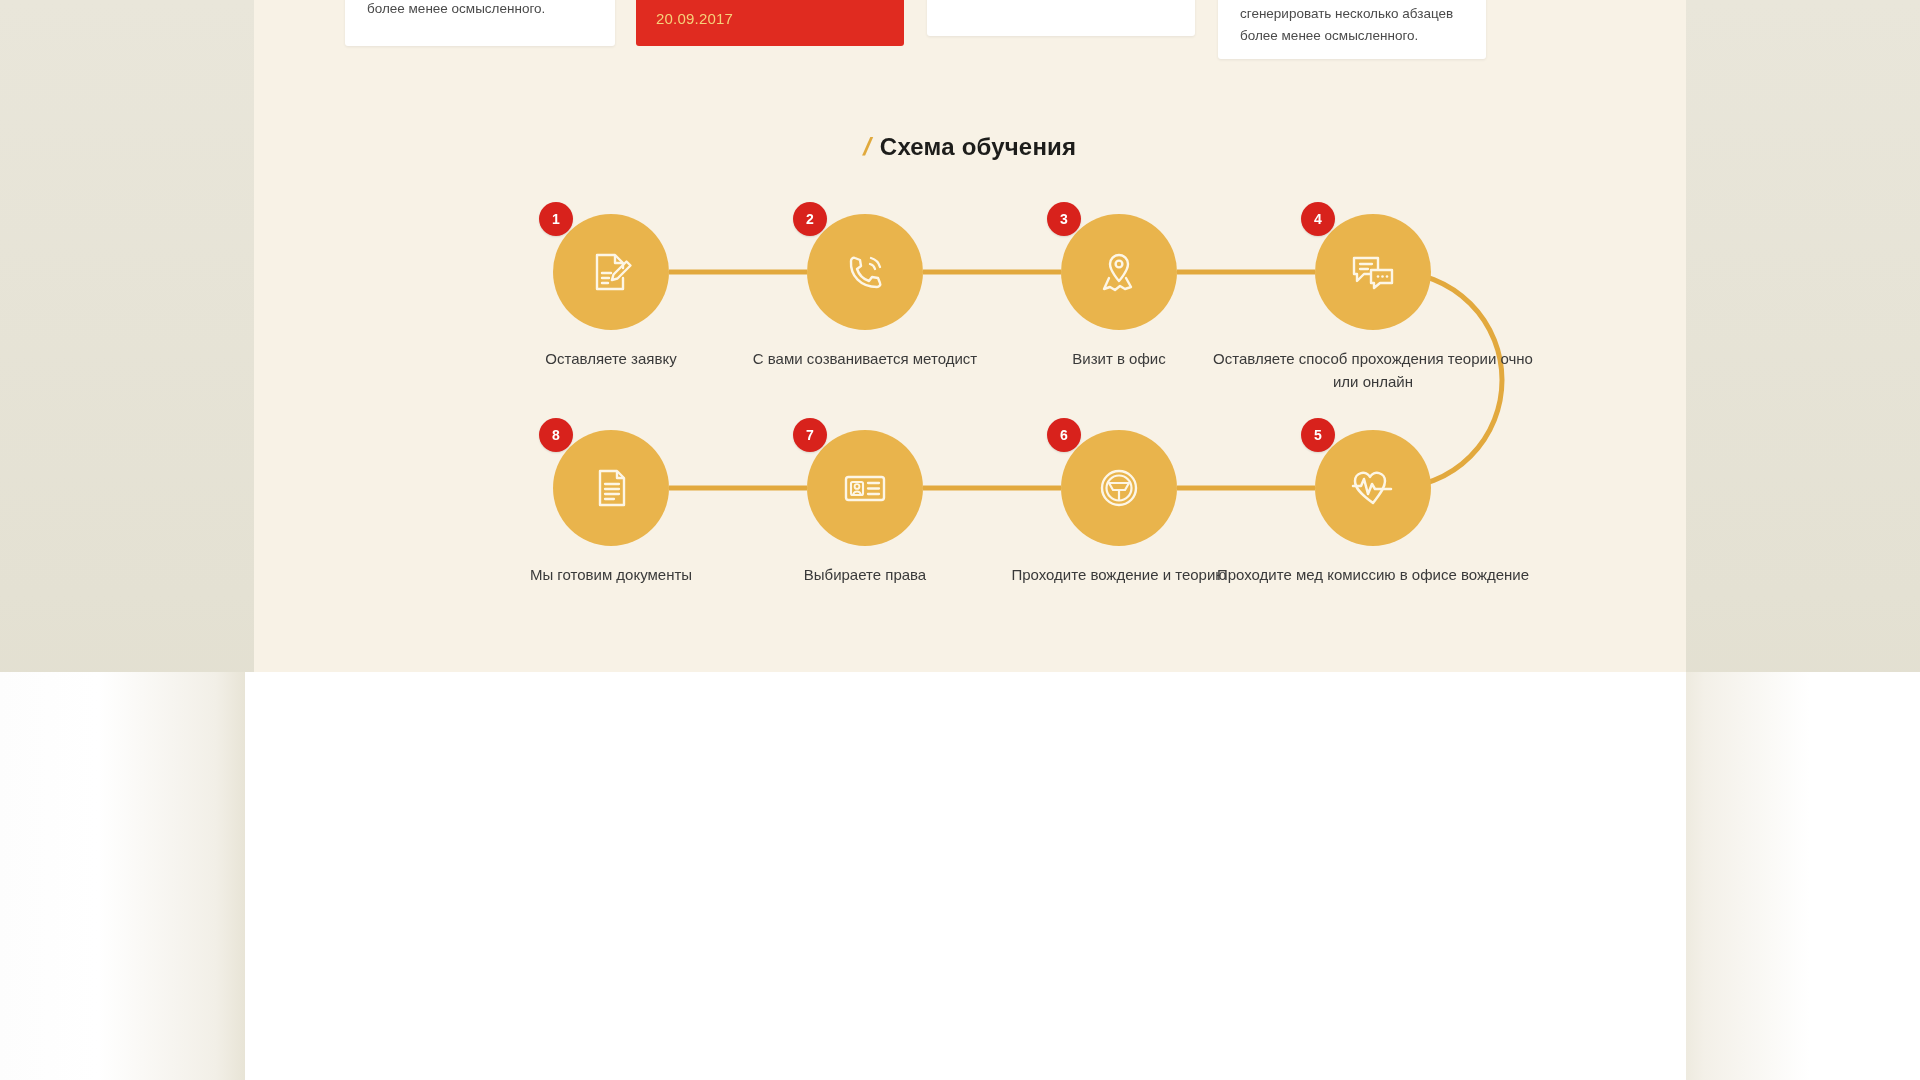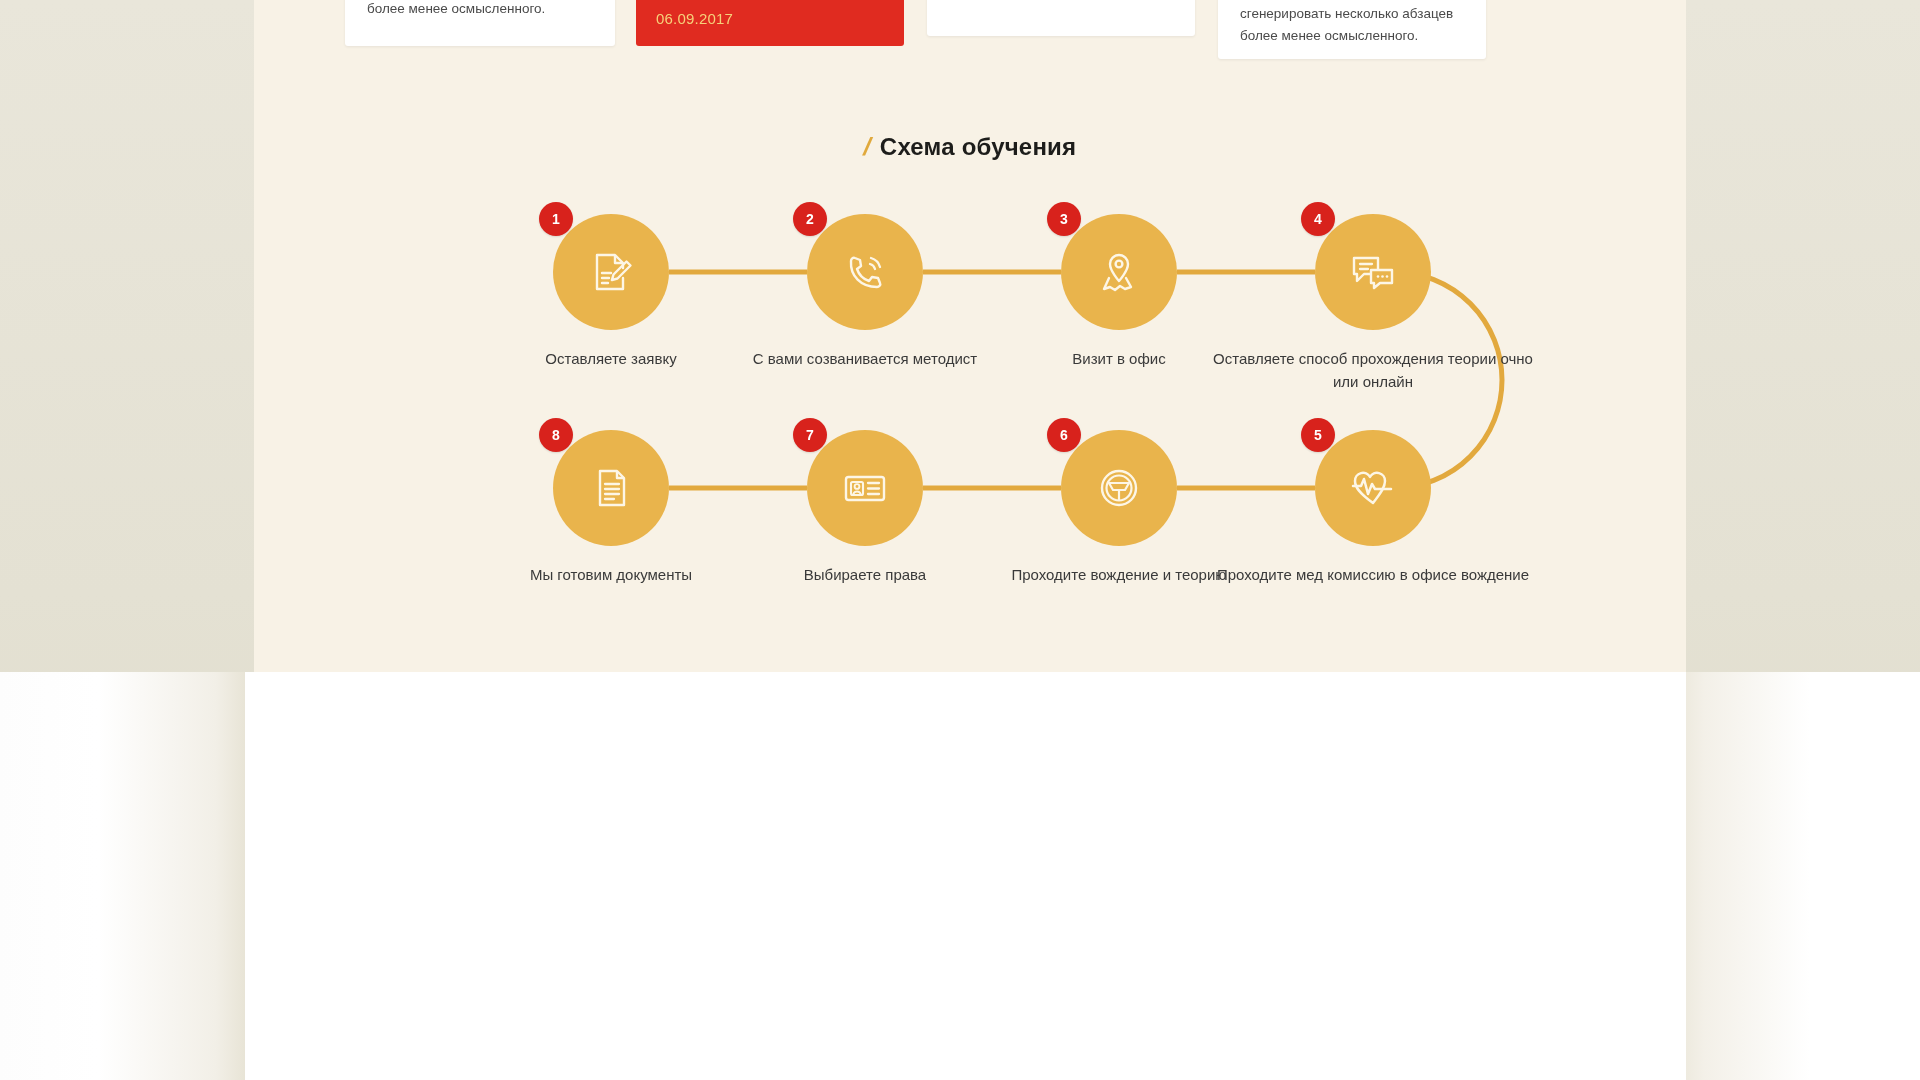--- a/index.html
+++ b/index.html
@@ -109,21 +109,21 @@
 
 <div class="page">
 
   <section class="scheme-section">
 
     <div class="top-cards">
       <div class="tcard white" style="left:91px;width:270px;">
         <div class="tc-text">более менее осмысленного.</div>
       </div>
       <div class="tcard red" style="left:382px;width:268px;">
-        <div class="tc-date">06.09.2017</div>
+        <div class="tc-date">20.09.2017</div>
       </div>
       <div class="tcard white" style="left:673px;width:268px;height:122px;top:-86px;"></div>
       <div class="tcard white" style="left:964px;width:268px;height:145px;top:-86px;">
         <div class="tc-text" style="bottom:12px;">сгенерировать несколько абзацев более менее осмысленного.</div>
       </div>
     </div>
 
     <h2 class="sect-title">
       <span class="slash">/</span><span>Схема обучения</span>
     </h2>

